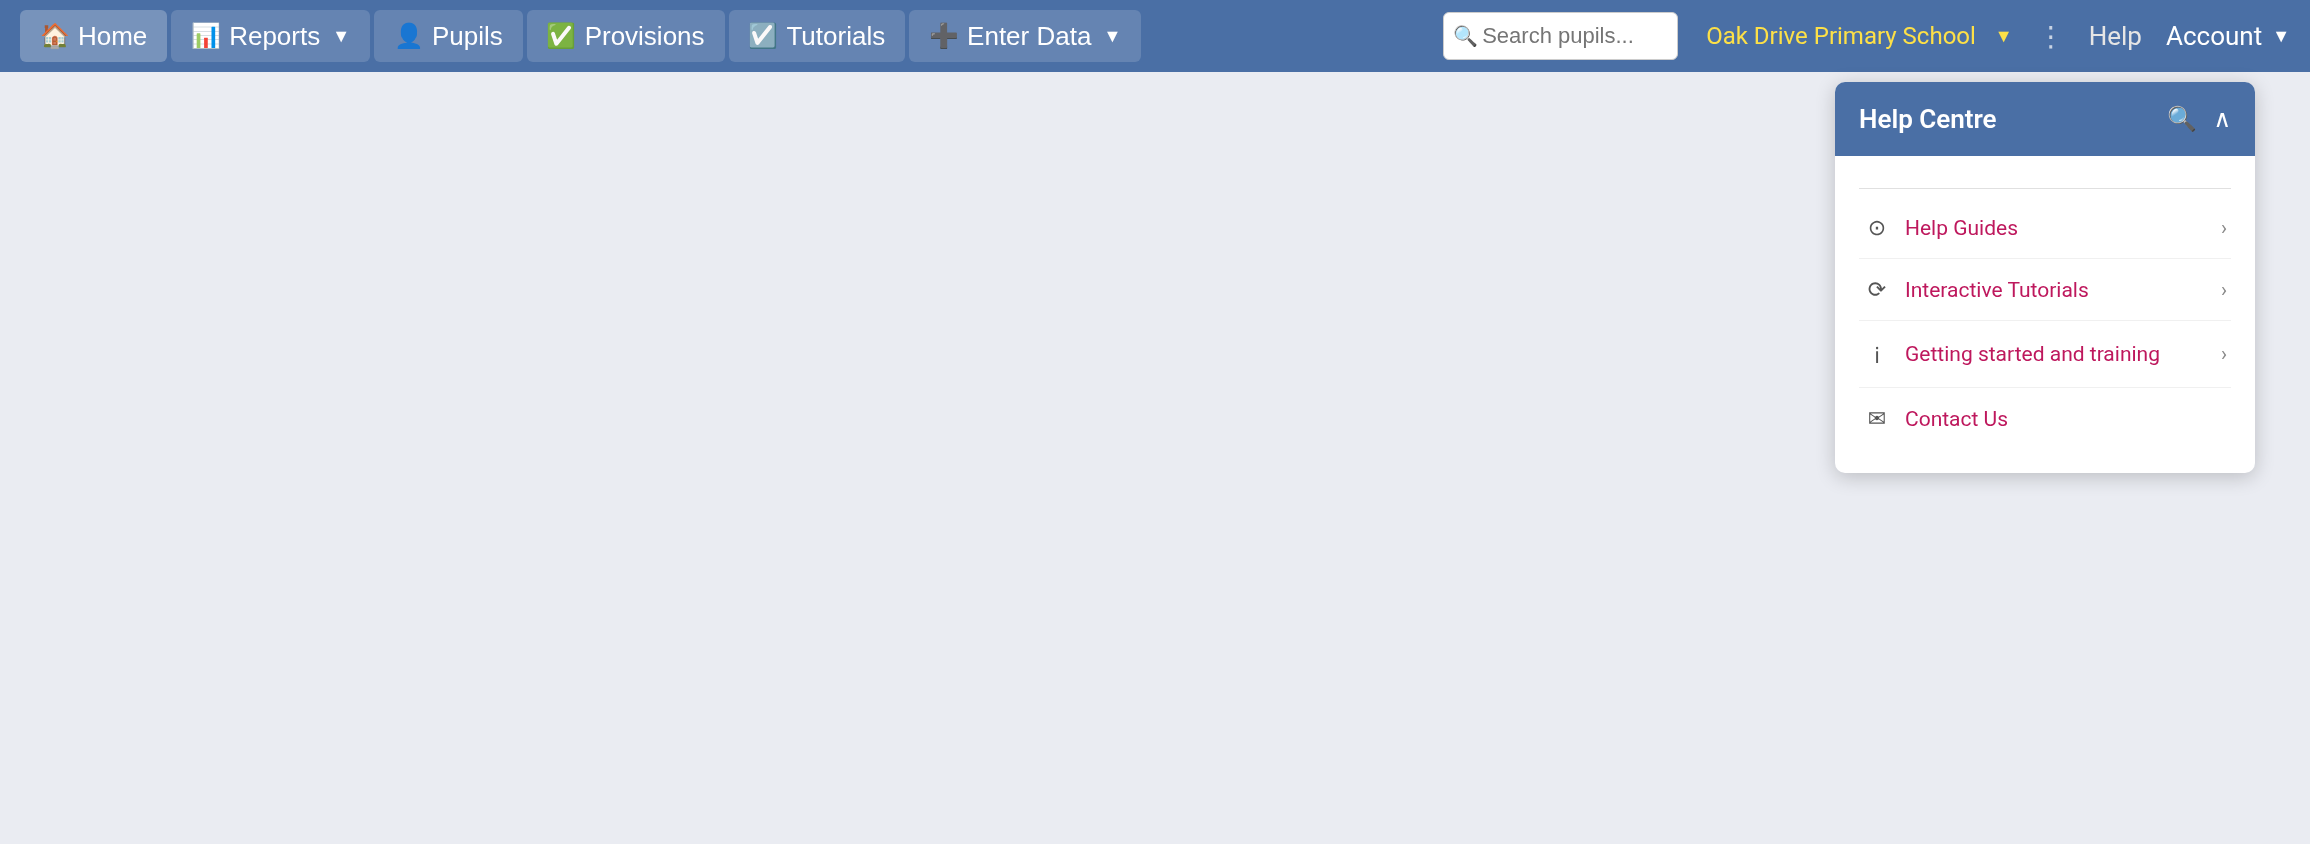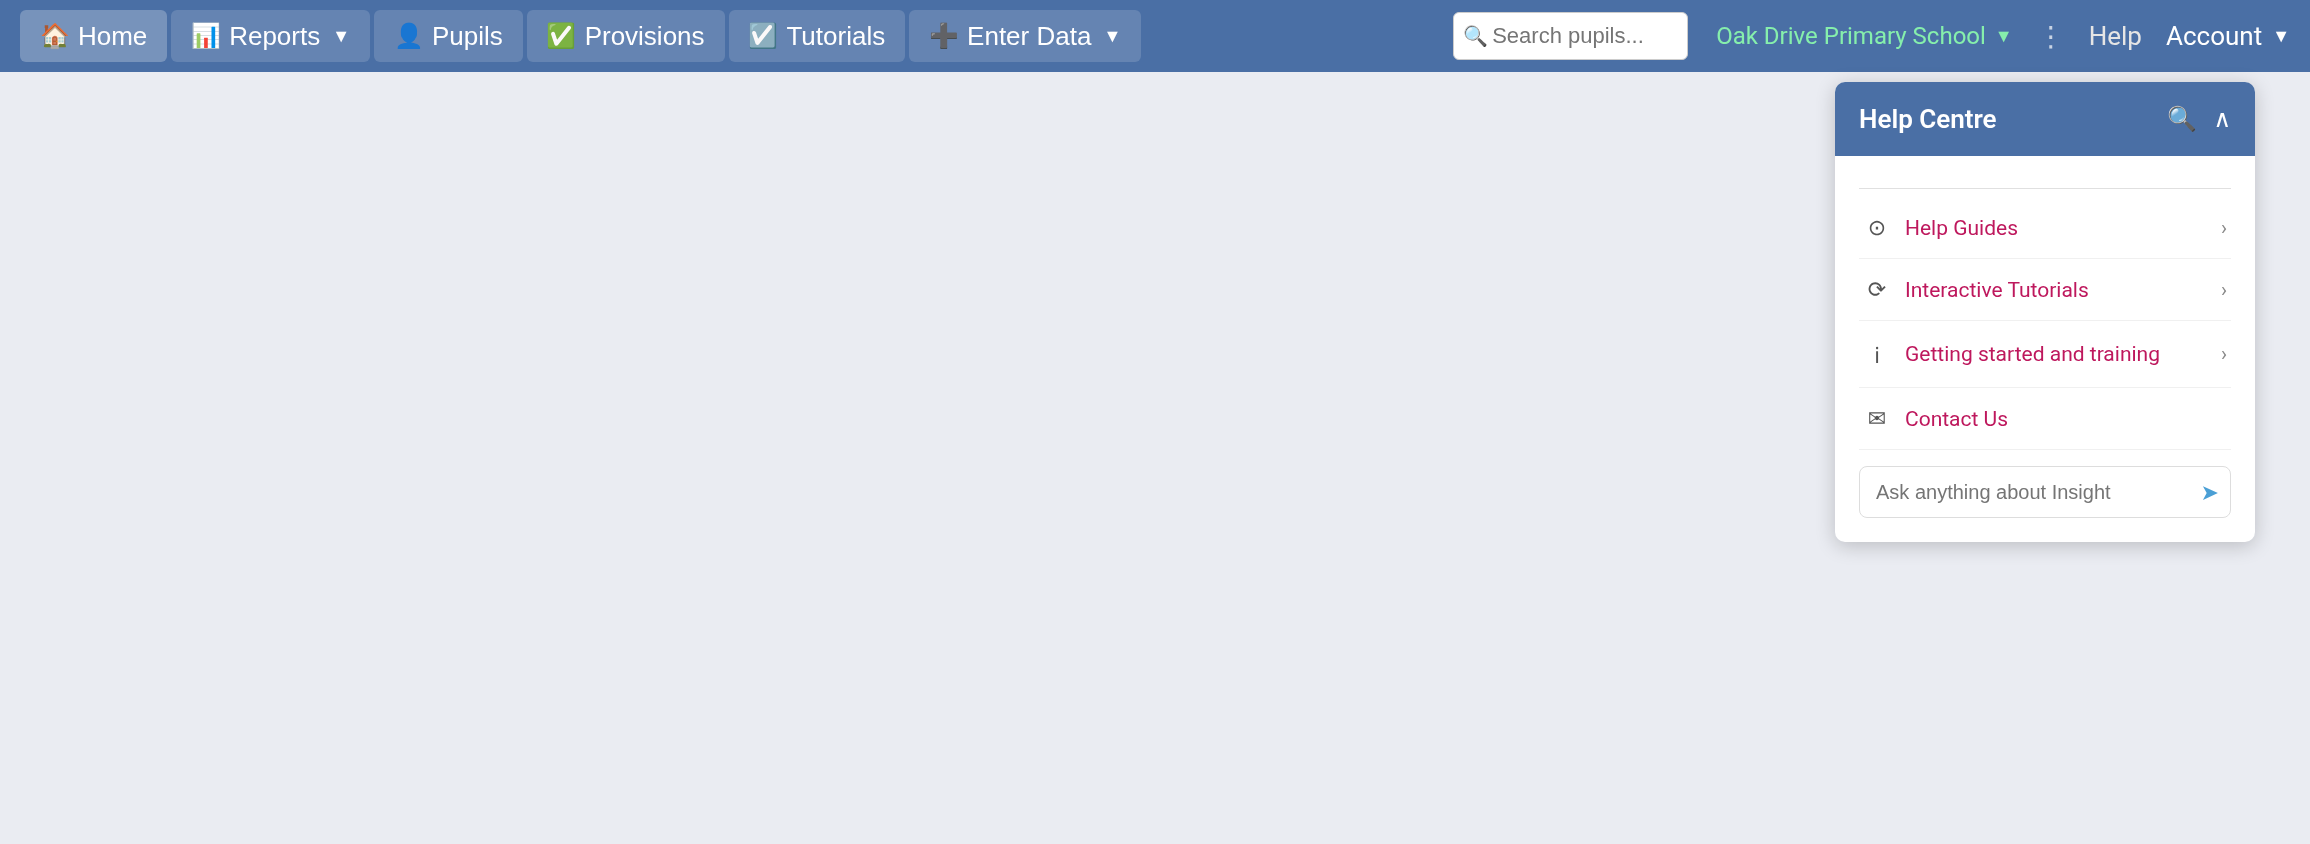--- a/index.html
+++ b/index.html
@@ -81,22 +81,22 @@
     .right-nav {
       display: flex;
       align-items: center;
       gap: 24px;
       margin-left: 24px;
     }
 
     .school-selector {
       display: flex;
       align-items: center;
-      gap: 5px;
-      color: #86efac;
+      gap: 15px;
+      color: #fde047;
       font-size: 24px;
       cursor: pointer;
     }
 
     .nav-dots {
       color: rgba(255,255,255,0.7);
       font-size: 28px;
       cursor: pointer;
     }
 
@@ -348,21 +348,17 @@
         <span class="help-menu-chevron">›</span>
       </div>
 
       <div class="help-menu-item">
         <div class="help-menu-left">
           <span class="help-menu-icon">✉</span>
           <span class="help-menu-label">Contact Us</span>
         </div>
       </div>
 
-      <div class="help-ask-wrapper">
-        <input class="help-ask-input" type="text" placeholder="Ask anything about Insight" style="">
-        <span class="help-ask-send">➤</span>
-      </div>
 
     </div>
   </div>
 
 </div>
 
 </body></html>

